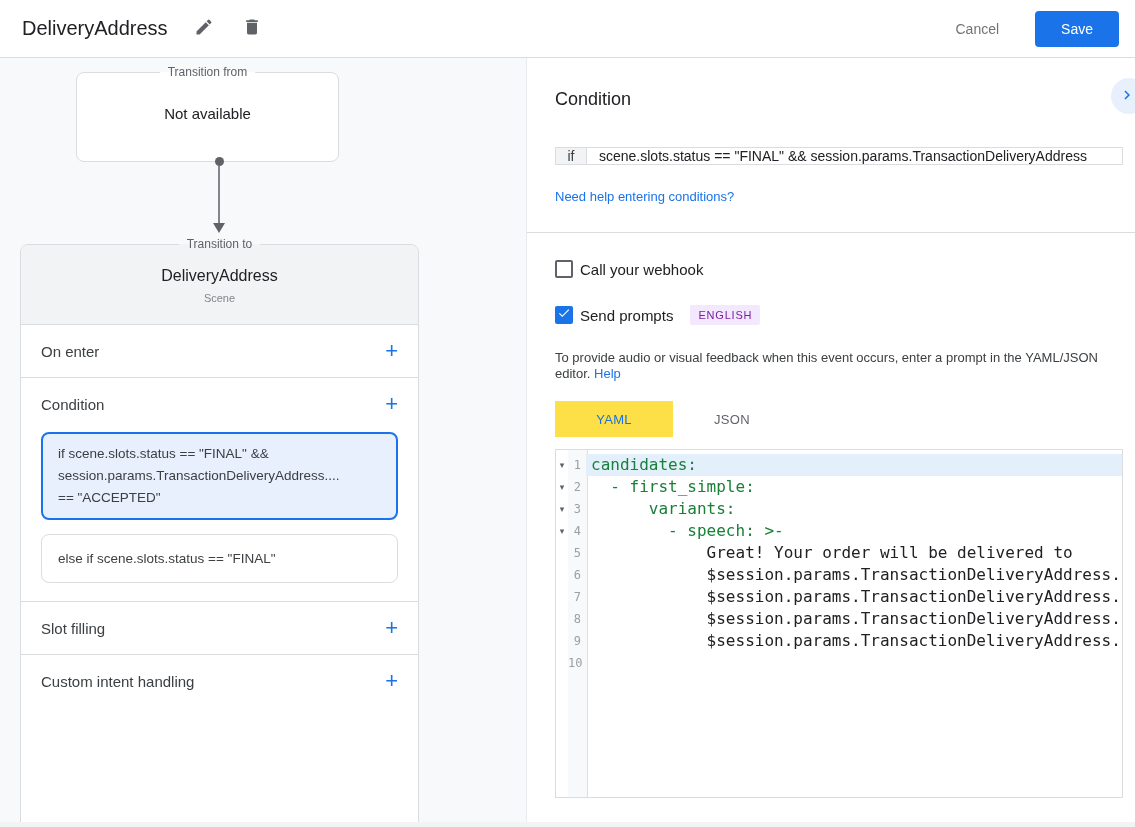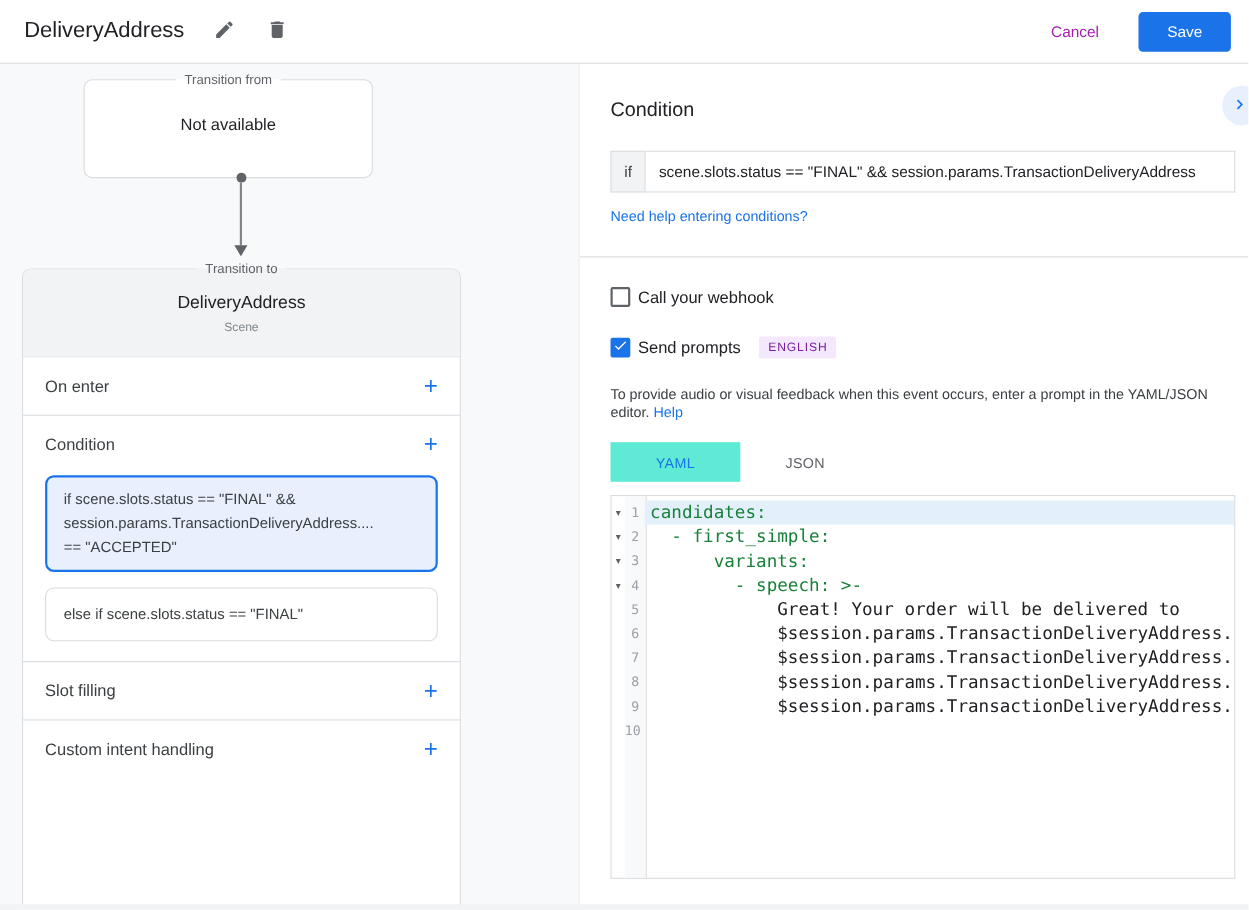--- a/index.html
+++ b/index.html
@@ -7,21 +7,21 @@
               font-family:"Liberation Sans", sans-serif; }
 
   
   .app-header { height:58px; background:#fff; border-bottom:1px solid #dadce0;
     display:flex; align-items:center; padding:0 16px 0 22px; position:relative; z-index:5; }
   .app-title { font-size:20px; color:#202124; }
   .icon-btn { width:24px; height:24px; margin-left:24px; border:none; background:none;
     cursor:pointer; display:flex; align-items:center; justify-content:center; }
   .icon-btn svg { width:20px; height:20px; fill:#5f6368; }
   .header-spacer { flex:1; }
-  .cancel-link { color:#a21caf; font-size:14px; font-weight:500; background:none; border:none;
+  .cancel-link { color:#737373; font-size:14px; font-weight:500; background:none; border:none;
     cursor:pointer; margin-right:36px; }
   .save-btn { background:#1a73e8; color:#fff; font-size:14px; font-weight:500; border:none;
     border-radius:4px; height:36px; padding:0 26px; cursor:pointer; }
 
   
   .main { display:flex; height:769px; }
   .left-pane { width:527px; background:#f8f9fa; position:relative; overflow:hidden;
     border-right:1px solid #e8eaed; }
   .right-pane { flex:1; background:#fff; position:relative; overflow:hidden; padding-left:28px; }
 
@@ -63,21 +63,21 @@
     border-radius:8px; padding:16px; font-size:13.5px; color:#3c4043; cursor:pointer; }
   .slot-card.last { margin-bottom:20px; }
 
   
   .r-heading { font-size:18px; color:#202124; font-weight:400; }
   .h1-wrap { padding-top:31px; }
   .expand-btn { position:absolute; right:-12px; top:20px; width:36px; height:36px;
     border-radius:50%; background:#e8f0fe; border:none; cursor:pointer;
     display:flex; align-items:center; justify-content:flex-start; padding-left:7px; z-index:3; }
   .expand-btn svg { width:18px; height:18px; fill:#1a73e8; }
-  .if-row { display:flex; width:568px; height:38px; margin-top:27px; }
+  .if-row { display:flex; width:568px; height:38px; margin-top:27px;align-items:center; }
   .if-prefix { width:32px; background:#f1f3f4; border:1px solid #dadce0;
     display:flex; align-items:center; justify-content:center; font-size:14px; color:#3c4043; }
   .if-input { flex:1; border:1px solid #dadce0; border-left:none; background:#fff;
     display:flex; align-items:center; padding:0 12px; font-size:14px; color:#202124;
     white-space:nowrap; overflow:hidden; }
   .help-link { display:inline-block; margin-top:14px; font-size:13px; color:#1a73e8;
     text-decoration:none; cursor:pointer; }
   .sect-div { height:1px; background:#dadce0; margin-top:27px; margin-left:-28px; }
 
   
@@ -91,21 +91,21 @@
   .chk-label { margin-left:7px; font-size:15px; font-weight:500; color:#202124; }
   .lang-badge { margin-left:17px; font-size:11px; font-weight:500; letter-spacing:0.8px;
     color:#7b1fa2; background:#f3e8fd; padding:4px 8px; border-radius:2px; }
   .desc { margin-top:25px; width:572px; font-size:13px; color:#3c4043; line-height:16px; }
   .desc a { color:#1a73e8; text-decoration:none; cursor:pointer; }
 
   
   .tabs { display:flex; margin-top:19px; }
   .tab { width:118px; height:36px; display:flex; align-items:center; justify-content:center;
     font-size:13px; font-weight:500; letter-spacing:0.3px; color:#5f6368; cursor:pointer; }
-  .tab.active { background:#5eead4; color:#1a73e8; }
+  .tab.active { background:#fde047; color:#1a73e8; }
 
   
   .code-editor { margin-top:12px; width:568px; height:349px; border:1px solid #dadce0;
     position:relative; overflow:hidden; background:#fff; }
   .num-strip { position:absolute; left:12px; top:0; bottom:0; width:20px;
     background:#f8f9fa; border-right:1px solid #e0e0e0; }
   .code-lines { position:relative; padding-top:4px; }
   .code-row { display:flex; height:22px; }
   .fold { width:12px; font-size:9px; color:#5f6368; text-align:center; line-height:22px;
     cursor:pointer; flex:none; }

